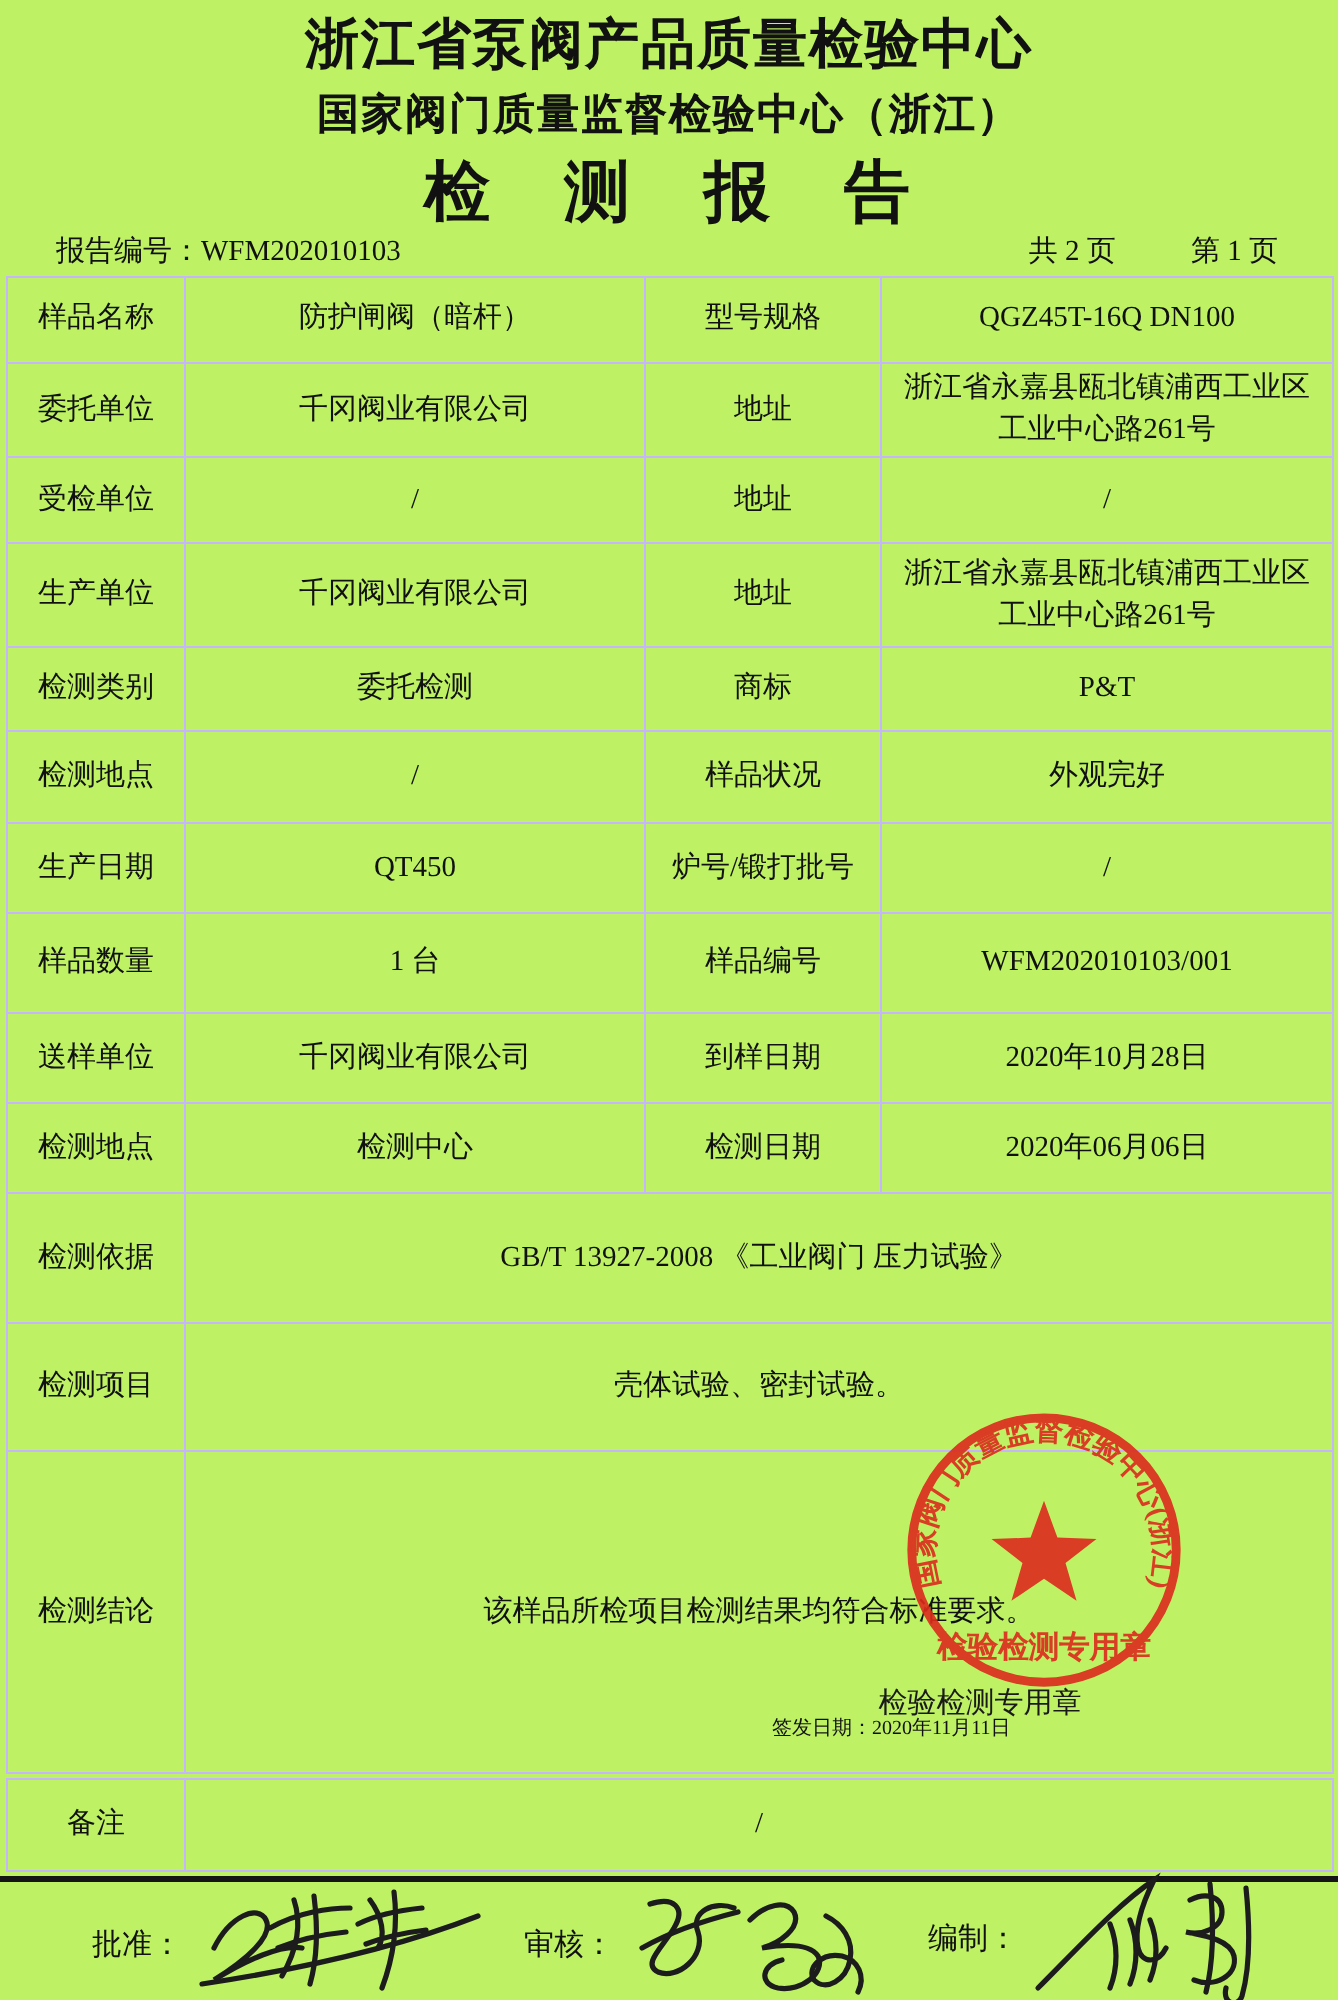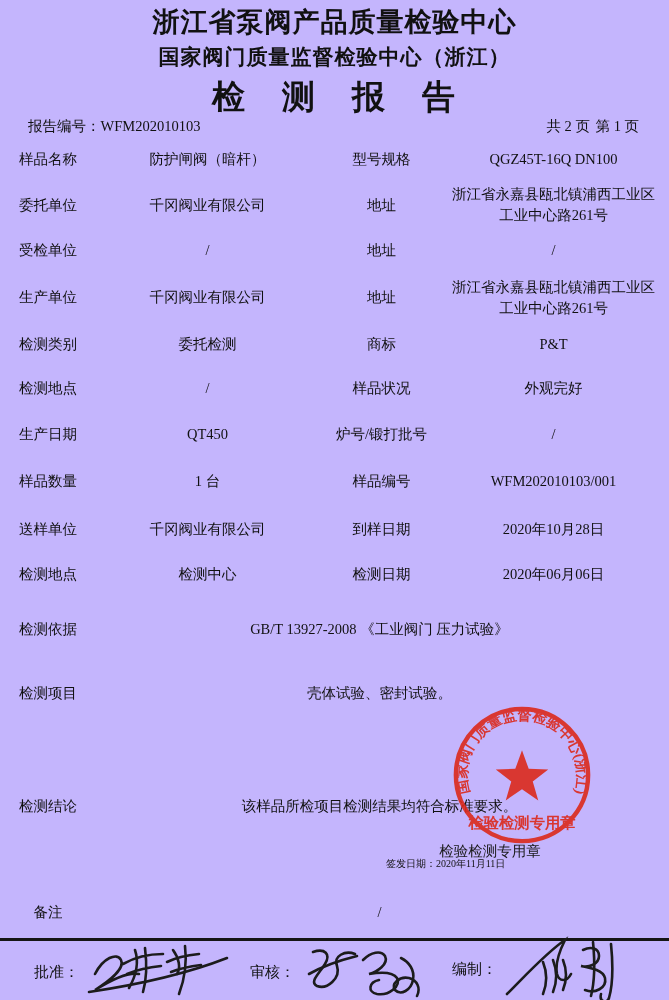--- a/index.html
+++ b/index.html
@@ -1,29 +1,29 @@
 <!DOCTYPE html>
 <html><head>
 <meta charset="utf-8">
 <style>
   html,body { margin:0; padding:0; background:#ffffff; }
   .page {
-    position:relative; width:669px; height:1000px; background:#c4b5fd;
+    position:relative; width:669px; height:1000px; background:#bef264;
     font-family:"Liberation Serif","DejaVu Serif",serif; color:#111;
     overflow:hidden;
   }
   
   .titles { text-align:center; padding-top:5px; }
   .org-line1 { font-size:27px; font-weight:bold; line-height:35px; letter-spacing:1px; }
   .org-line2 { font-size:21px; font-weight:bold; line-height:34px; letter-spacing:1px; }
   .report-title { font-size:33px; font-weight:bold; line-height:40px; margin-top:3px; letter-spacing:2px; }
   .meta { position:relative; height:17px; font-size:14.5px; line-height:16px; margin-top:1px;padding-left:29px; }
   .meta-left { position:absolute; left:28px; top:0; }
   .meta-right { position:absolute; right:30px; top:0; }
-  .meta-right span { margin-left:2px; }
+  .meta-right span { margin-left:34px; }
   
   table.grid {
     border-collapse:collapse; table-layout:fixed;
     width:663px; margin-left:3px; margin-top:3px;
   }
   table.grid { border:1.5px solid #222; }
   table.grid td {
     border:1px solid #c4b5fd; text-align:center; vertical-align:middle;
     font-size:14.5px; padding:2px 6px; line-height:1.45; overflow:hidden;
   }
@@ -38,21 +38,21 @@
     border-top:3px solid #151515;
   }
   
   .stamp { position:absolute; left:443px; top:703px; width:158px; height:148px; opacity:0.9; z-index:5; }
   .stamp-caption {
     position:absolute; left:398px; top:842px; width:184px; text-align:center;
     font-size:14.5px; z-index:4; color:#1a1a1a;
   }
   .issue-date { position:absolute; left:386px; top:857px; font-size:10px; z-index:4; color:#111; }
   
-  .footer { position:absolute; left:0; top:932px; width:629px; height:68px; }
+  .footer { position:absolute; left:12px; top:932px; width:629px; height:68px; }
   .sig-group { position:absolute; display:flex; align-items:center; }
   .sig-group .lbl { font-size:15px; white-space:nowrap; }
   .g1 { left:34px; top:10px; }
   .g2 { left:250px; top:8px; }
   .g3 { left:452px; top:2px; }
   .sig-svg { margin-left:2px; display:block; }
 </style>
 </head>
 <body>
 

